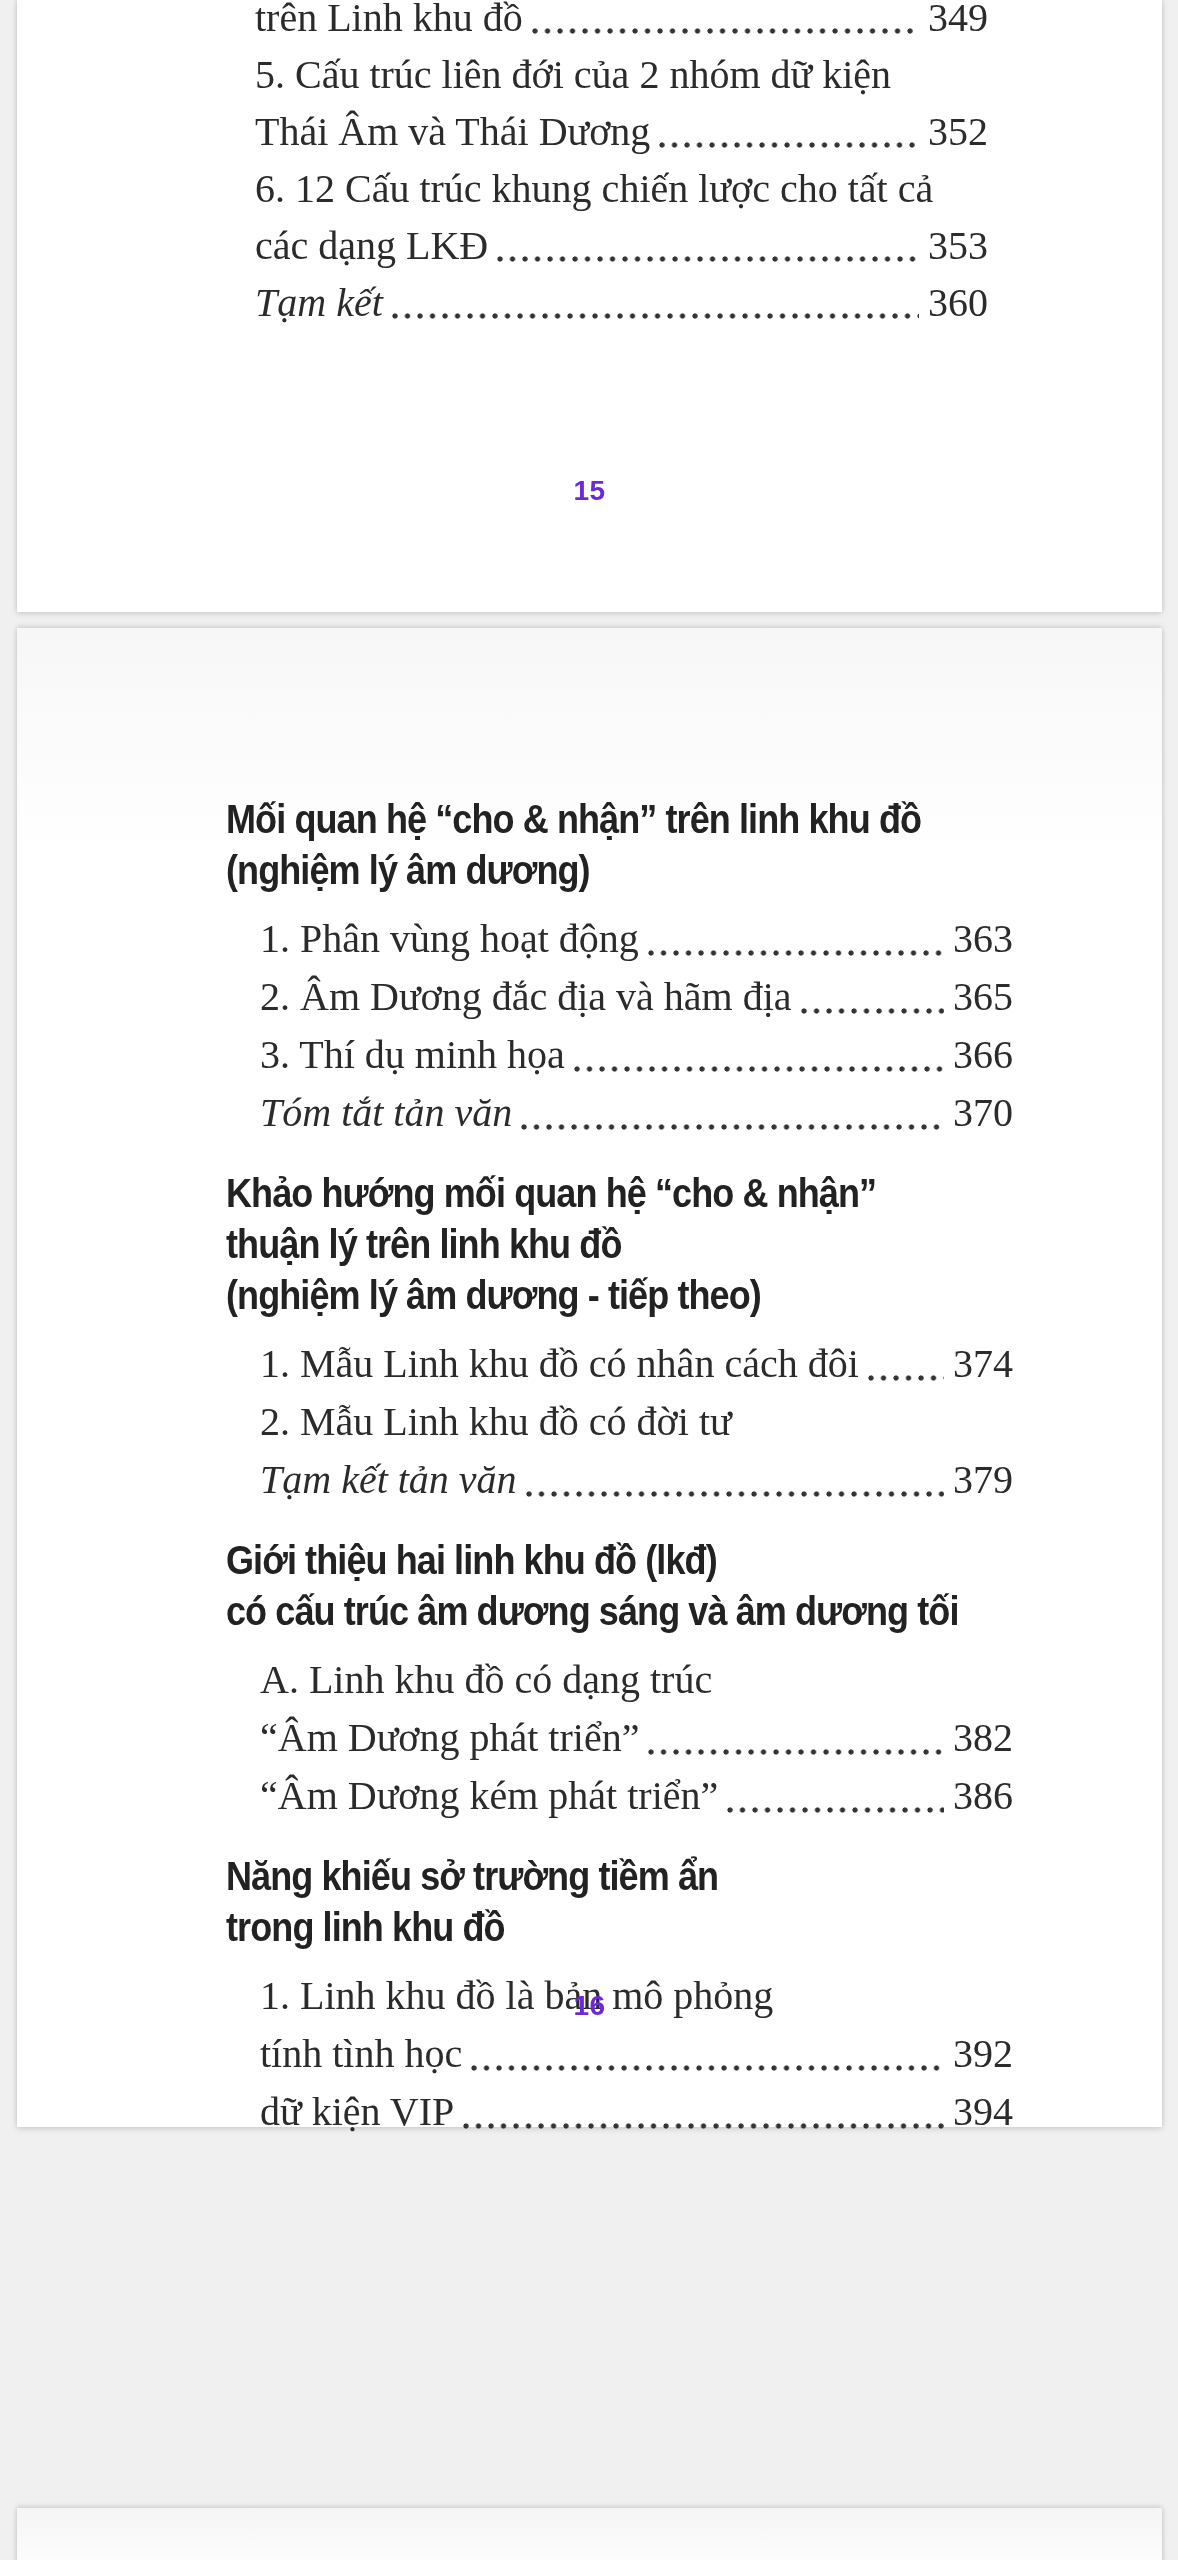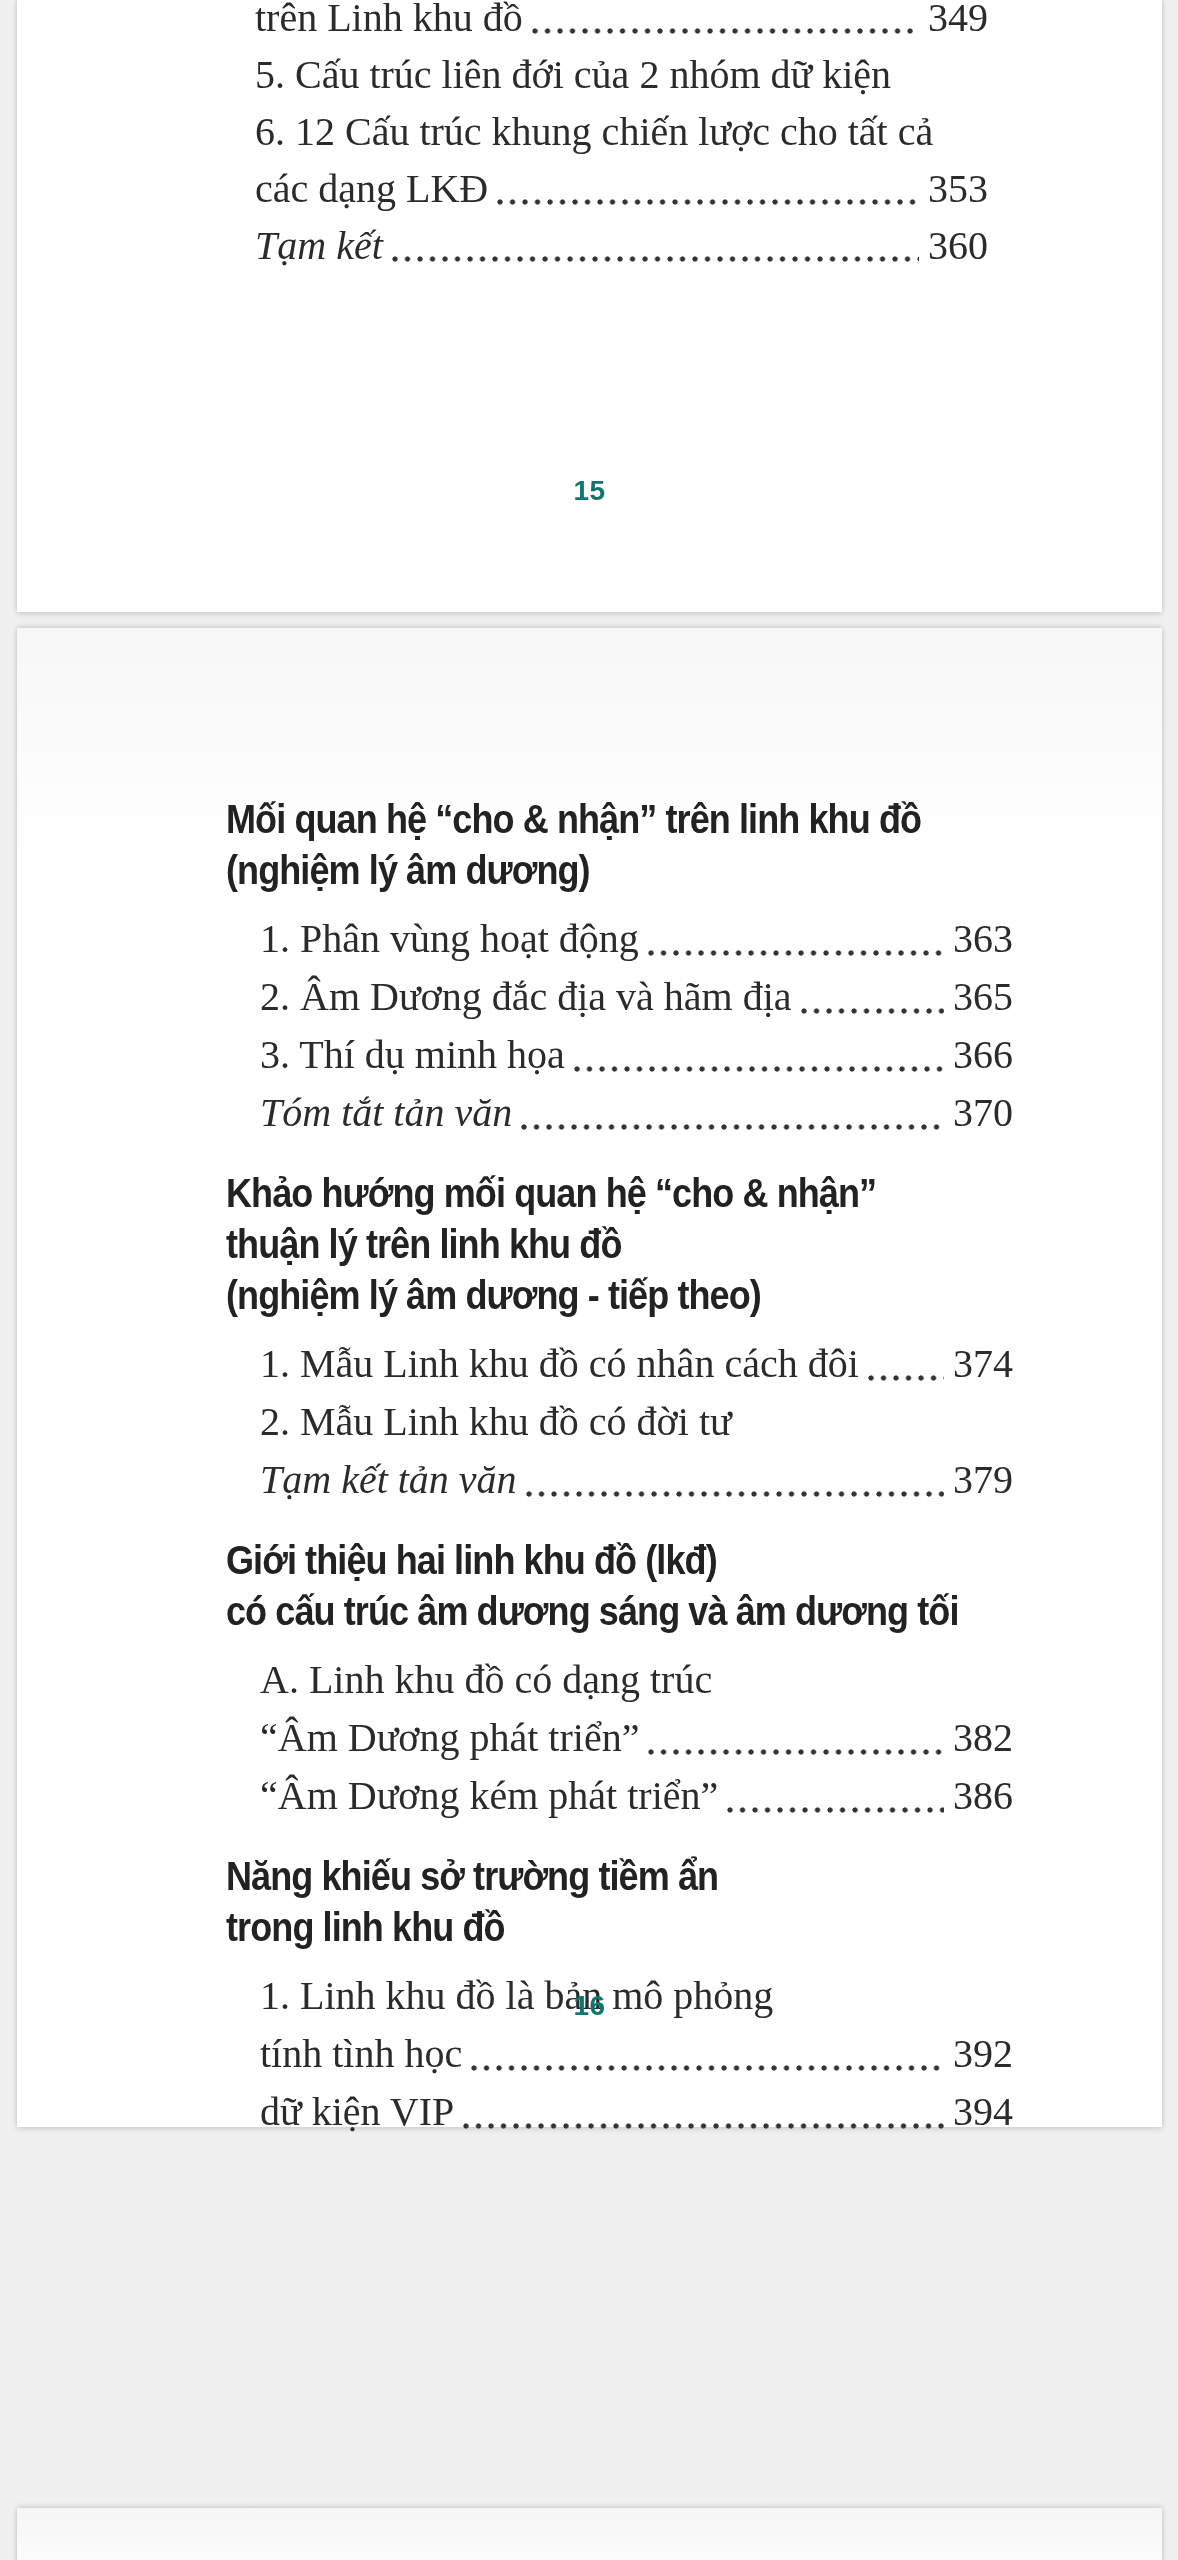--- a/index.html
+++ b/index.html
@@ -67,21 +67,21 @@
     min-width:14px;
   }
   .e-num { white-space:nowrap; }
 
   .page-num {
     position:absolute; bottom:106px; left:0; right:0;
     text-align:center;
     font-family:"Liberation Sans", sans-serif;
     font-weight:700;
     font-size:28px; line-height:30px;
-    color:#0f766e;
+    color:#6d28d9;
     letter-spacing:0.5px;
   }
 </style>
 </head>
 <body>
 
 <div class="viewer">
 
   <div class="page page-1">
     <div class="content">
@@ -90,20 +90,25 @@
     <div class="sec-entries">
             <div class="e-line">
     <span class="e-text">trên Linh khu đồ</span>
     <span class="e-dots"></span>
     <span class="e-num">349</span>
   </div>
             <div class="e-line no-num">
     <span class="e-text">5. Cấu trúc liên đới của 2 nhóm dữ kiện</span>
 
   </div>
+            <div class="e-line">
+    <span class="e-text">Thái Âm và Thái Dương</span>
+    <span class="e-dots"></span>
+    <span class="e-num">352</span>
+  </div>
             <div class="e-line no-num">
     <span class="e-text">6. 12 Cấu trúc khung chiến lược cho tất cả</span>
 
   </div>
             <div class="e-line">
     <span class="e-text">các dạng LKĐ</span>
     <span class="e-dots"></span>
     <span class="e-num">353</span>
   </div>
             <div class="e-line italic">

